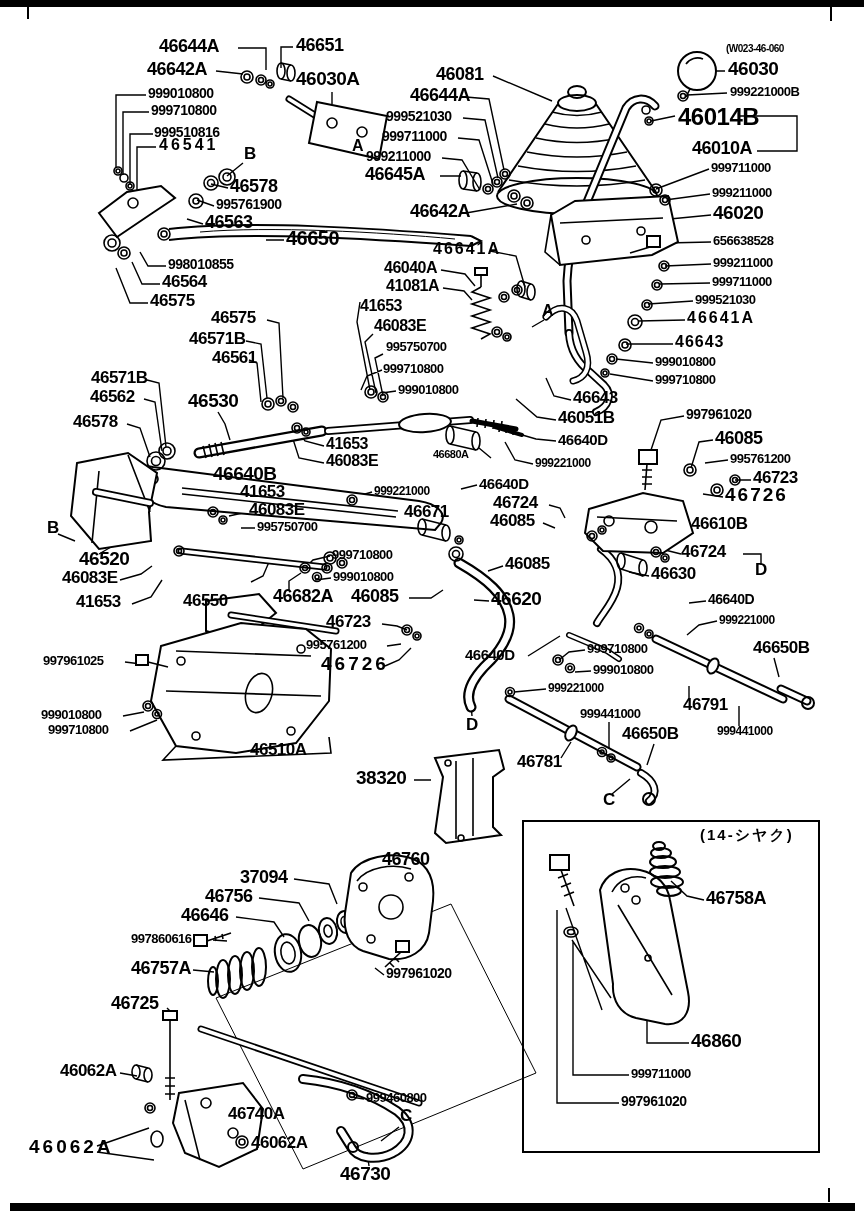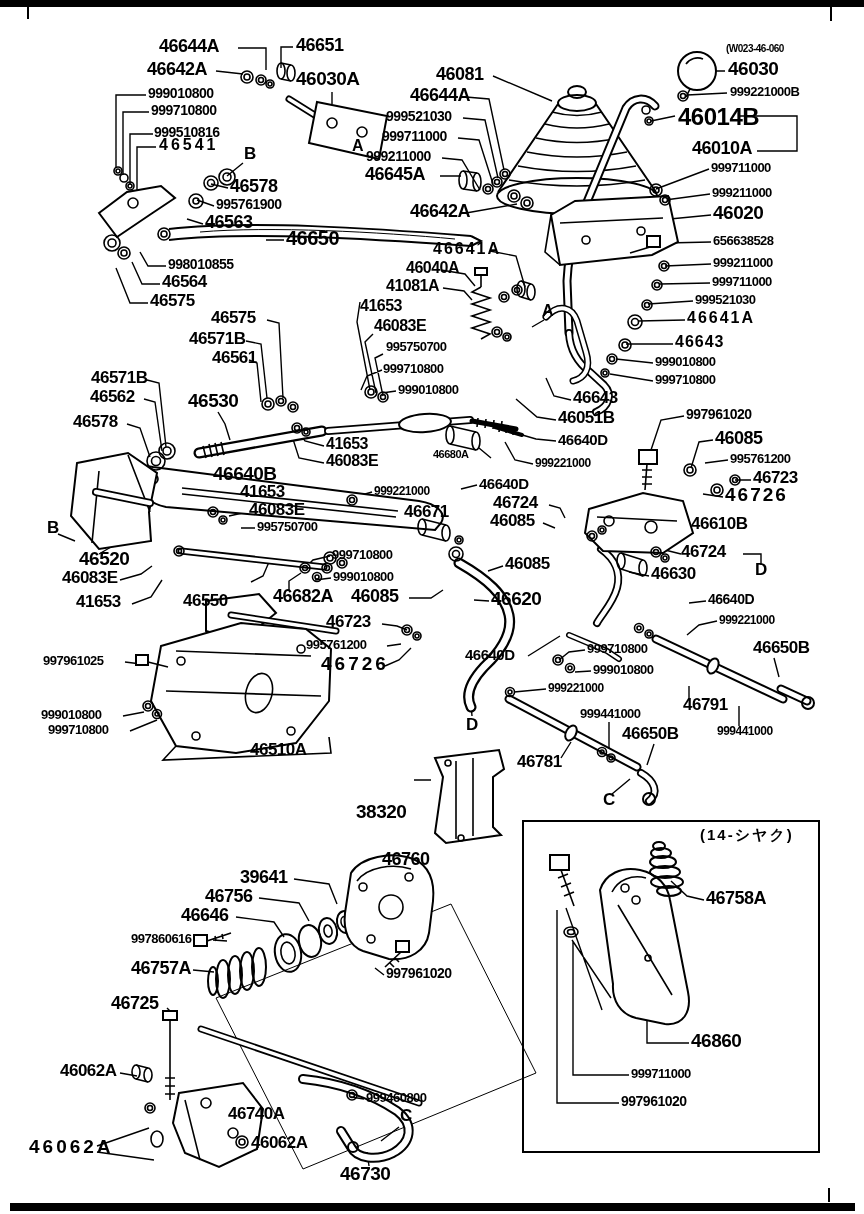--- a/index.html
+++ b/index.html
@@ -443,21 +443,21 @@
       <span class="lbl" style="left: 150px; top: 292.46px; font-size: 17px;">46575</span>
       <span class="lbl" style="left: 436px; top: 64.84px; font-size: 18px;">46081</span>
       <span class="lbl" style="left: 410px; top: 85.84px; font-size: 18px;">46644A</span>
       <span class="lbl" style="left: 386px; top: 109.32px; font-size: 14px;">999521030</span>
       <span class="lbl" style="left: 382px; top: 129.32px; font-size: 14px;">999711000</span>
       <span class="lbl" style="left: 366px; top: 149.32px; font-size: 14px;">999211000</span>
       <span class="lbl" style="left: 365px; top: 164.84px; font-size: 18px;">46645A</span>
       <span class="lbl" style="left: 352px; top: 138.08px; font-size: 16px;">A</span>
       <span class="lbl" style="left: 410px; top: 201.84px; font-size: 18px;">46642A</span>
       <span class="lbl" style="left: 433px; top: 241.08px; font-size: 16px; letter-spacing: 2px;">46641A</span>
-      <span class="lbl" style="left: 384px; top: 260.08px; font-size: 16px; margin-left: 22px;">46040A</span>
+      <span class="lbl" style="left: 384px; top: 260.08px; font-size: 16px;">46040A</span>
       <span class="lbl" style="left: 386px; top: 278.08px; font-size: 16px;">41081A</span>
       <span class="lbl" style="left: 360px; top: 298.08px; font-size: 16px;">41653</span>
       <span class="lbl" style="left: 374px; top: 318.08px; font-size: 16px;">46083E</span>
       <span class="lbl" style="left: 386px; top: 339.94px; font-size: 13px;">995750700</span>
       <span class="lbl" style="left: 383px; top: 361.94px; font-size: 13px;">999710800</span>
       <span class="lbl" style="left: 398px; top: 382.94px; font-size: 13px;">999010800</span>
       <span class="lbl" style="left: 726px; top: 43.8px; font-size: 10px;">(W023-46-060</span>
       <span class="lbl" style="left: 728px; top: 59.22px; font-size: 19px;">46030</span>
       <span class="lbl" style="left: 730px; top: 84.94px; font-size: 13px;">999221000B</span>
       <span class="lbl" style="left: 678px; top: 104.84px; font-size: 24px;">46014B</span>
@@ -503,21 +503,21 @@
       <span class="lbl" style="left: 321px; top: 654.22px; font-size: 19px; letter-spacing: 3px;">46726</span>
       <span class="lbl" style="left: 79px; top: 549.22px; font-size: 19px;">46520</span>
       <span class="lbl" style="left: 62px; top: 569.46px; font-size: 17px;">46083E</span>
       <span class="lbl" style="left: 76px; top: 593.46px; font-size: 17px;">41653</span>
       <span class="lbl" style="left: 183px; top: 592.46px; font-size: 17px;">46550</span>
       <span class="lbl" style="left: 47px; top: 519.46px; font-size: 17px;">B</span>
       <span class="lbl" style="left: 43px; top: 653.94px; font-size: 13px;">997961025</span>
       <span class="lbl" style="left: 41px; top: 707.94px; font-size: 13px;">999010800</span>
       <span class="lbl" style="left: 48px; top: 722.94px; font-size: 13px;">999710800</span>
       <span class="lbl" style="left: 250px; top: 741.46px; font-size: 17px;">46510A</span>
-      <span class="lbl" style="left: 356px; top: 768.22px; font-size: 19px; margin-top: 34px;">38320</span>
+      <span class="lbl" style="left: 356px; top: 768.22px; font-size: 19px;">38320</span>
       <span class="lbl" style="left: 686px; top: 407.32px; font-size: 14px;">997961020</span>
       <span class="lbl" style="left: 715px; top: 428.84px; font-size: 18px;">46085</span>
       <span class="lbl" style="left: 730px; top: 451.94px; font-size: 13px;">995761200</span>
       <span class="lbl" style="left: 753px; top: 469.46px; font-size: 17px;">46723</span>
       <span class="lbl" style="left: 725px; top: 485.22px; font-size: 19px; letter-spacing: 2px;">46726</span>
       <span class="lbl" style="left: 691px; top: 515.46px; font-size: 17px;">46610B</span>
       <span class="lbl" style="left: 681px; top: 543.46px; font-size: 17px;">46724</span>
       <span class="lbl" style="left: 755px; top: 561.46px; font-size: 17px;">D</span>
       <span class="lbl" style="left: 651px; top: 565.46px; font-size: 17px;">46630</span>
       <span class="lbl" style="left: 708px; top: 592.32px; font-size: 14px;">46640D</span>
@@ -533,21 +533,21 @@
       <span class="lbl" style="left: 548px; top: 681.56px; font-size: 12px;">999221000</span>
       <span class="lbl" style="left: 580px; top: 706.94px; font-size: 13px;">999441000</span>
       <span class="lbl" style="left: 622px; top: 725.46px; font-size: 17px;">46650B</span>
       <span class="lbl" style="left: 517px; top: 753.46px; font-size: 17px;">46781</span>
       <span class="lbl" style="left: 603px; top: 791.46px; font-size: 17px;">C</span>
       <span class="lbl" style="left: 466px; top: 716.46px; font-size: 17px;">D</span>
       <span class="lbl" style="left: 683px; top: 696.46px; font-size: 17px;">46791</span>
       <span class="lbl" style="left: 717px; top: 724.56px; font-size: 12px;">999441000</span>
       <span class="lbl" style="left: 753px; top: 639.46px; font-size: 17px;">46650B</span>
       <span class="lbl" style="left: 382px; top: 849.84px; font-size: 18px;">46760</span>
-      <span class="lbl" style="left: 240px; top: 867.84px; font-size: 18px;">39641</span>
+      <span class="lbl" style="left: 240px; top: 867.84px; font-size: 18px;">37094</span>
       <span class="lbl" style="left: 205px; top: 886.84px; font-size: 18px;">46756</span>
       <span class="lbl" style="left: 181px; top: 905.84px; font-size: 18px;">46646</span>
       <span class="lbl" style="left: 131px; top: 931.94px; font-size: 13px;">997860616</span>
       <span class="lbl" style="left: 131px; top: 958.84px; font-size: 18px;">46757A</span>
       <span class="lbl" style="left: 386px; top: 966.32px; font-size: 14px;">997961020</span>
       <span class="lbl" style="left: 111px; top: 993.84px; font-size: 18px;">46725</span>
       <span class="lbl" style="left: 60px; top: 1062.46px; font-size: 17px;">46062A</span>
       <span class="lbl" style="left: 228px; top: 1105.46px; font-size: 17px;">46740A</span>
       <span class="lbl" style="left: 251px; top: 1134.46px; font-size: 17px;">46062A</span>
       <span class="lbl" style="left: 29px; top: 1137.22px; font-size: 19px; letter-spacing: 3px;">46062A</span>

